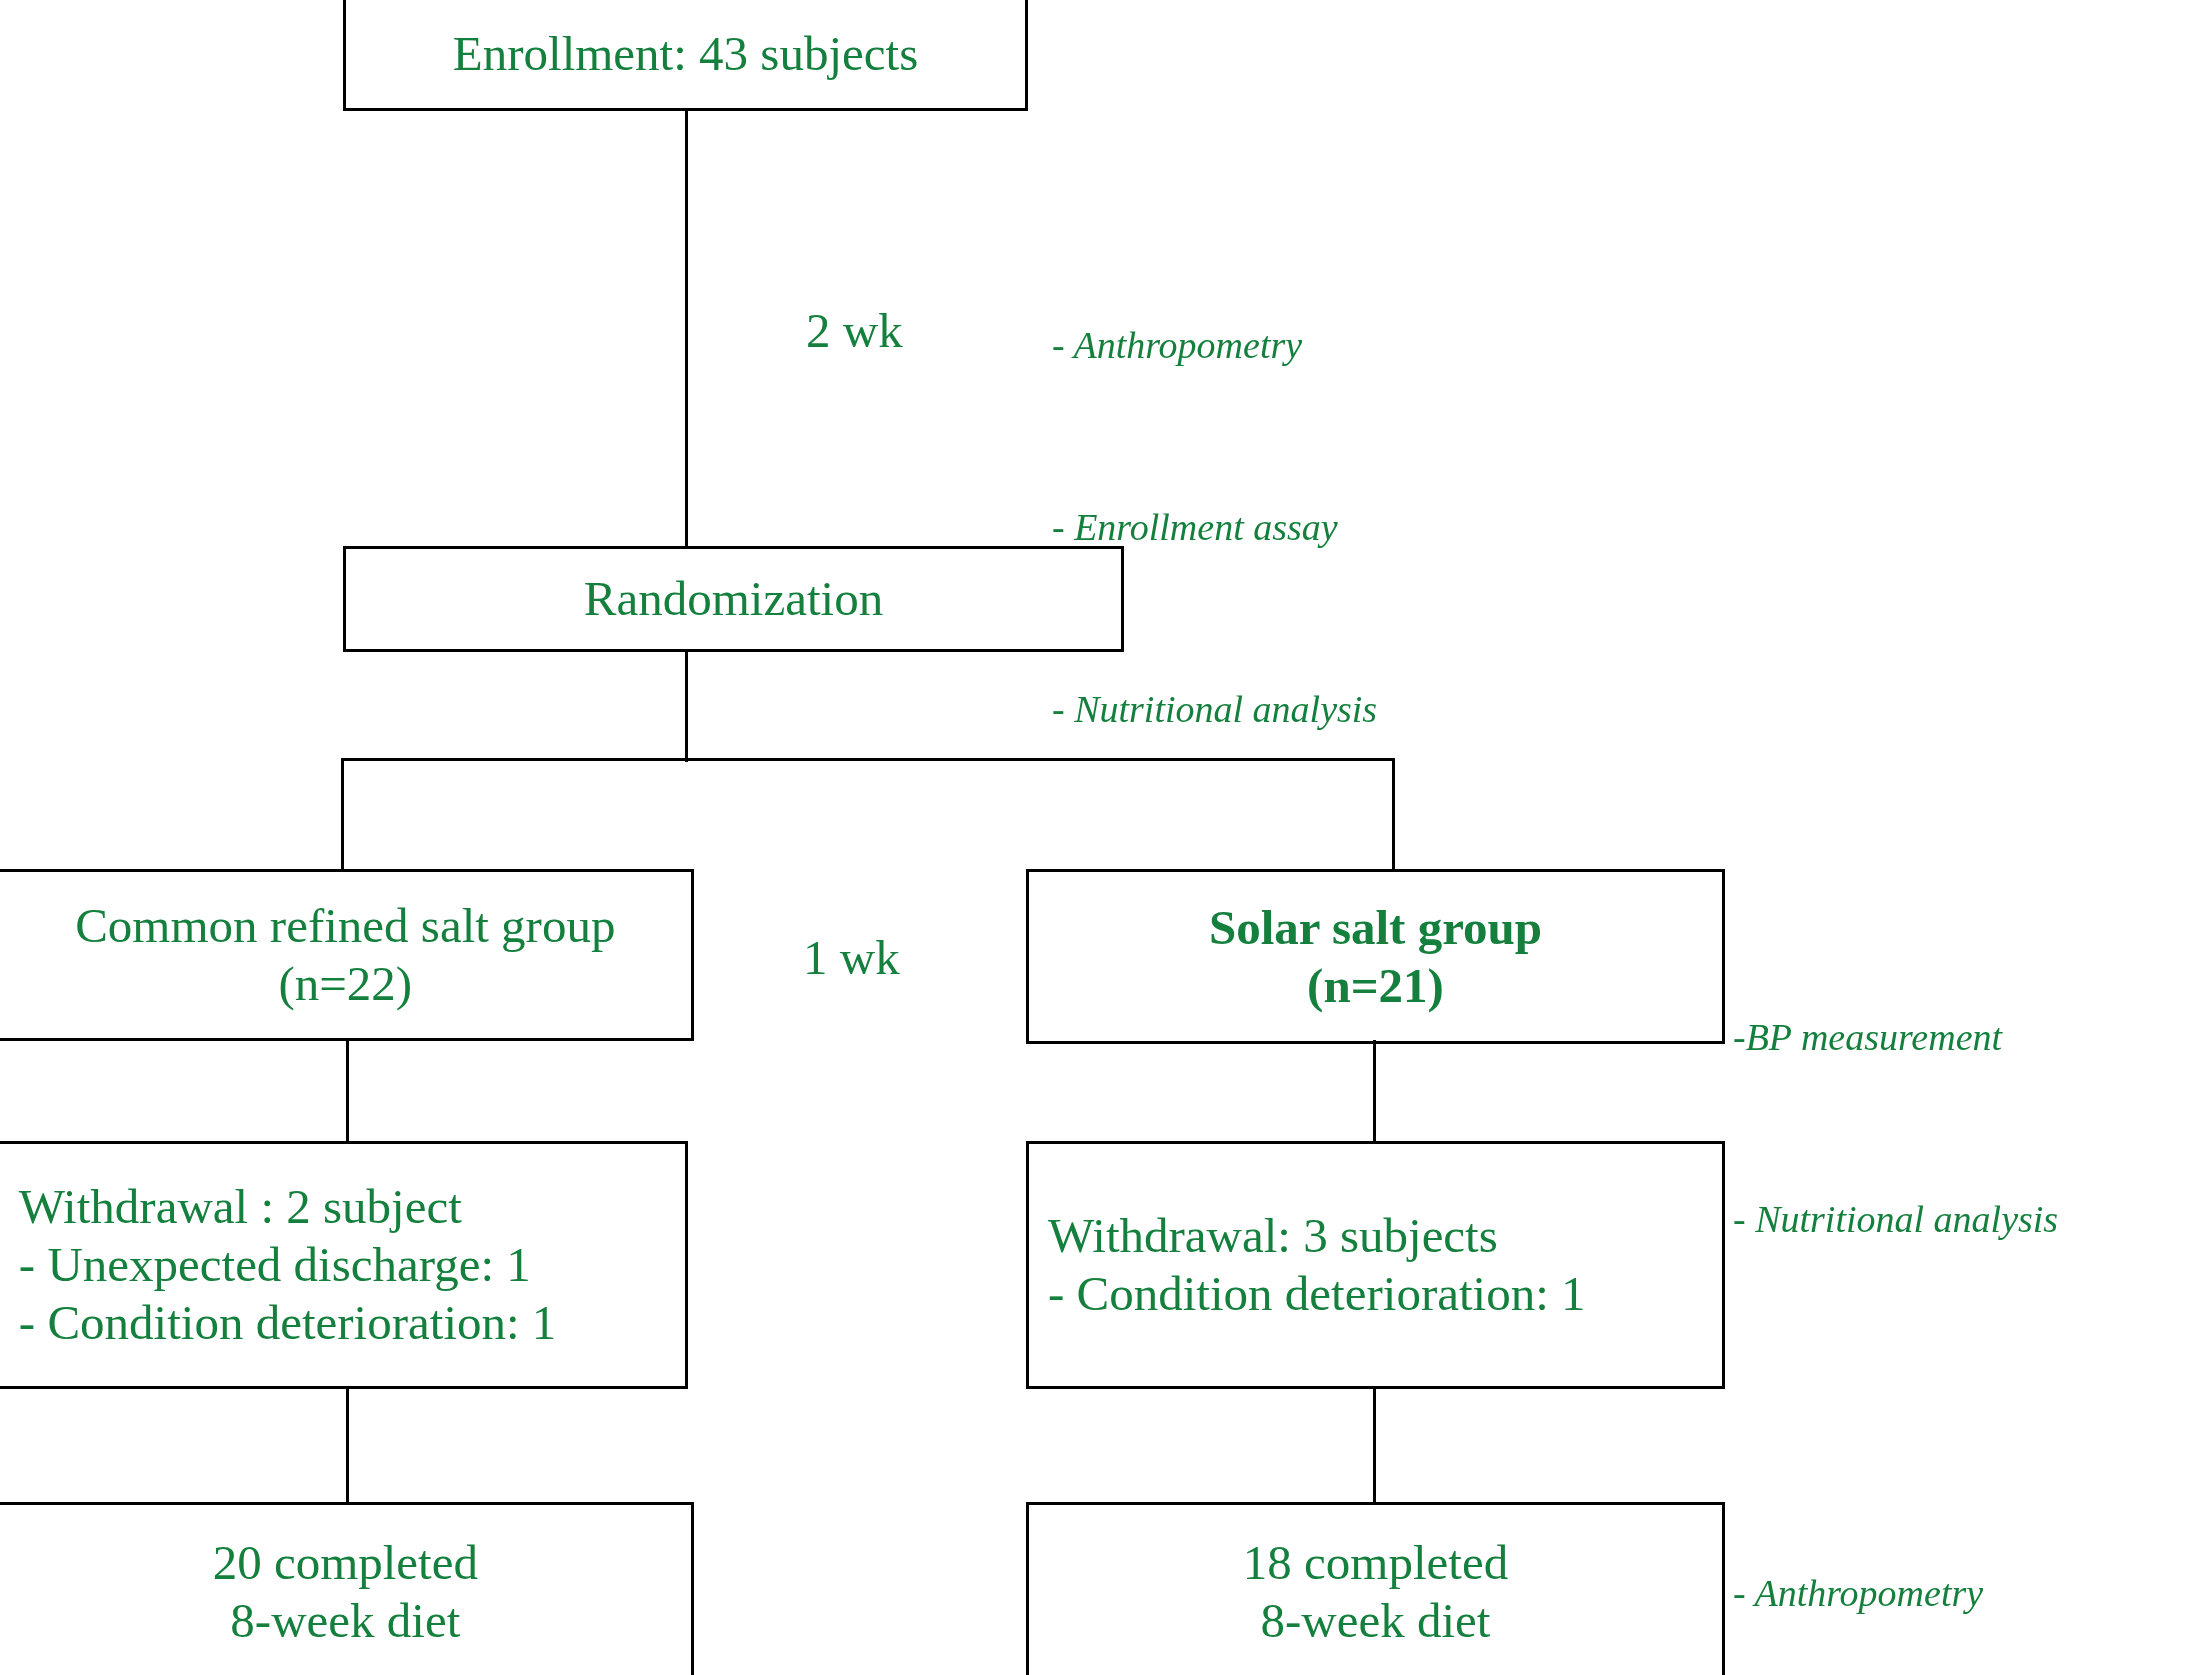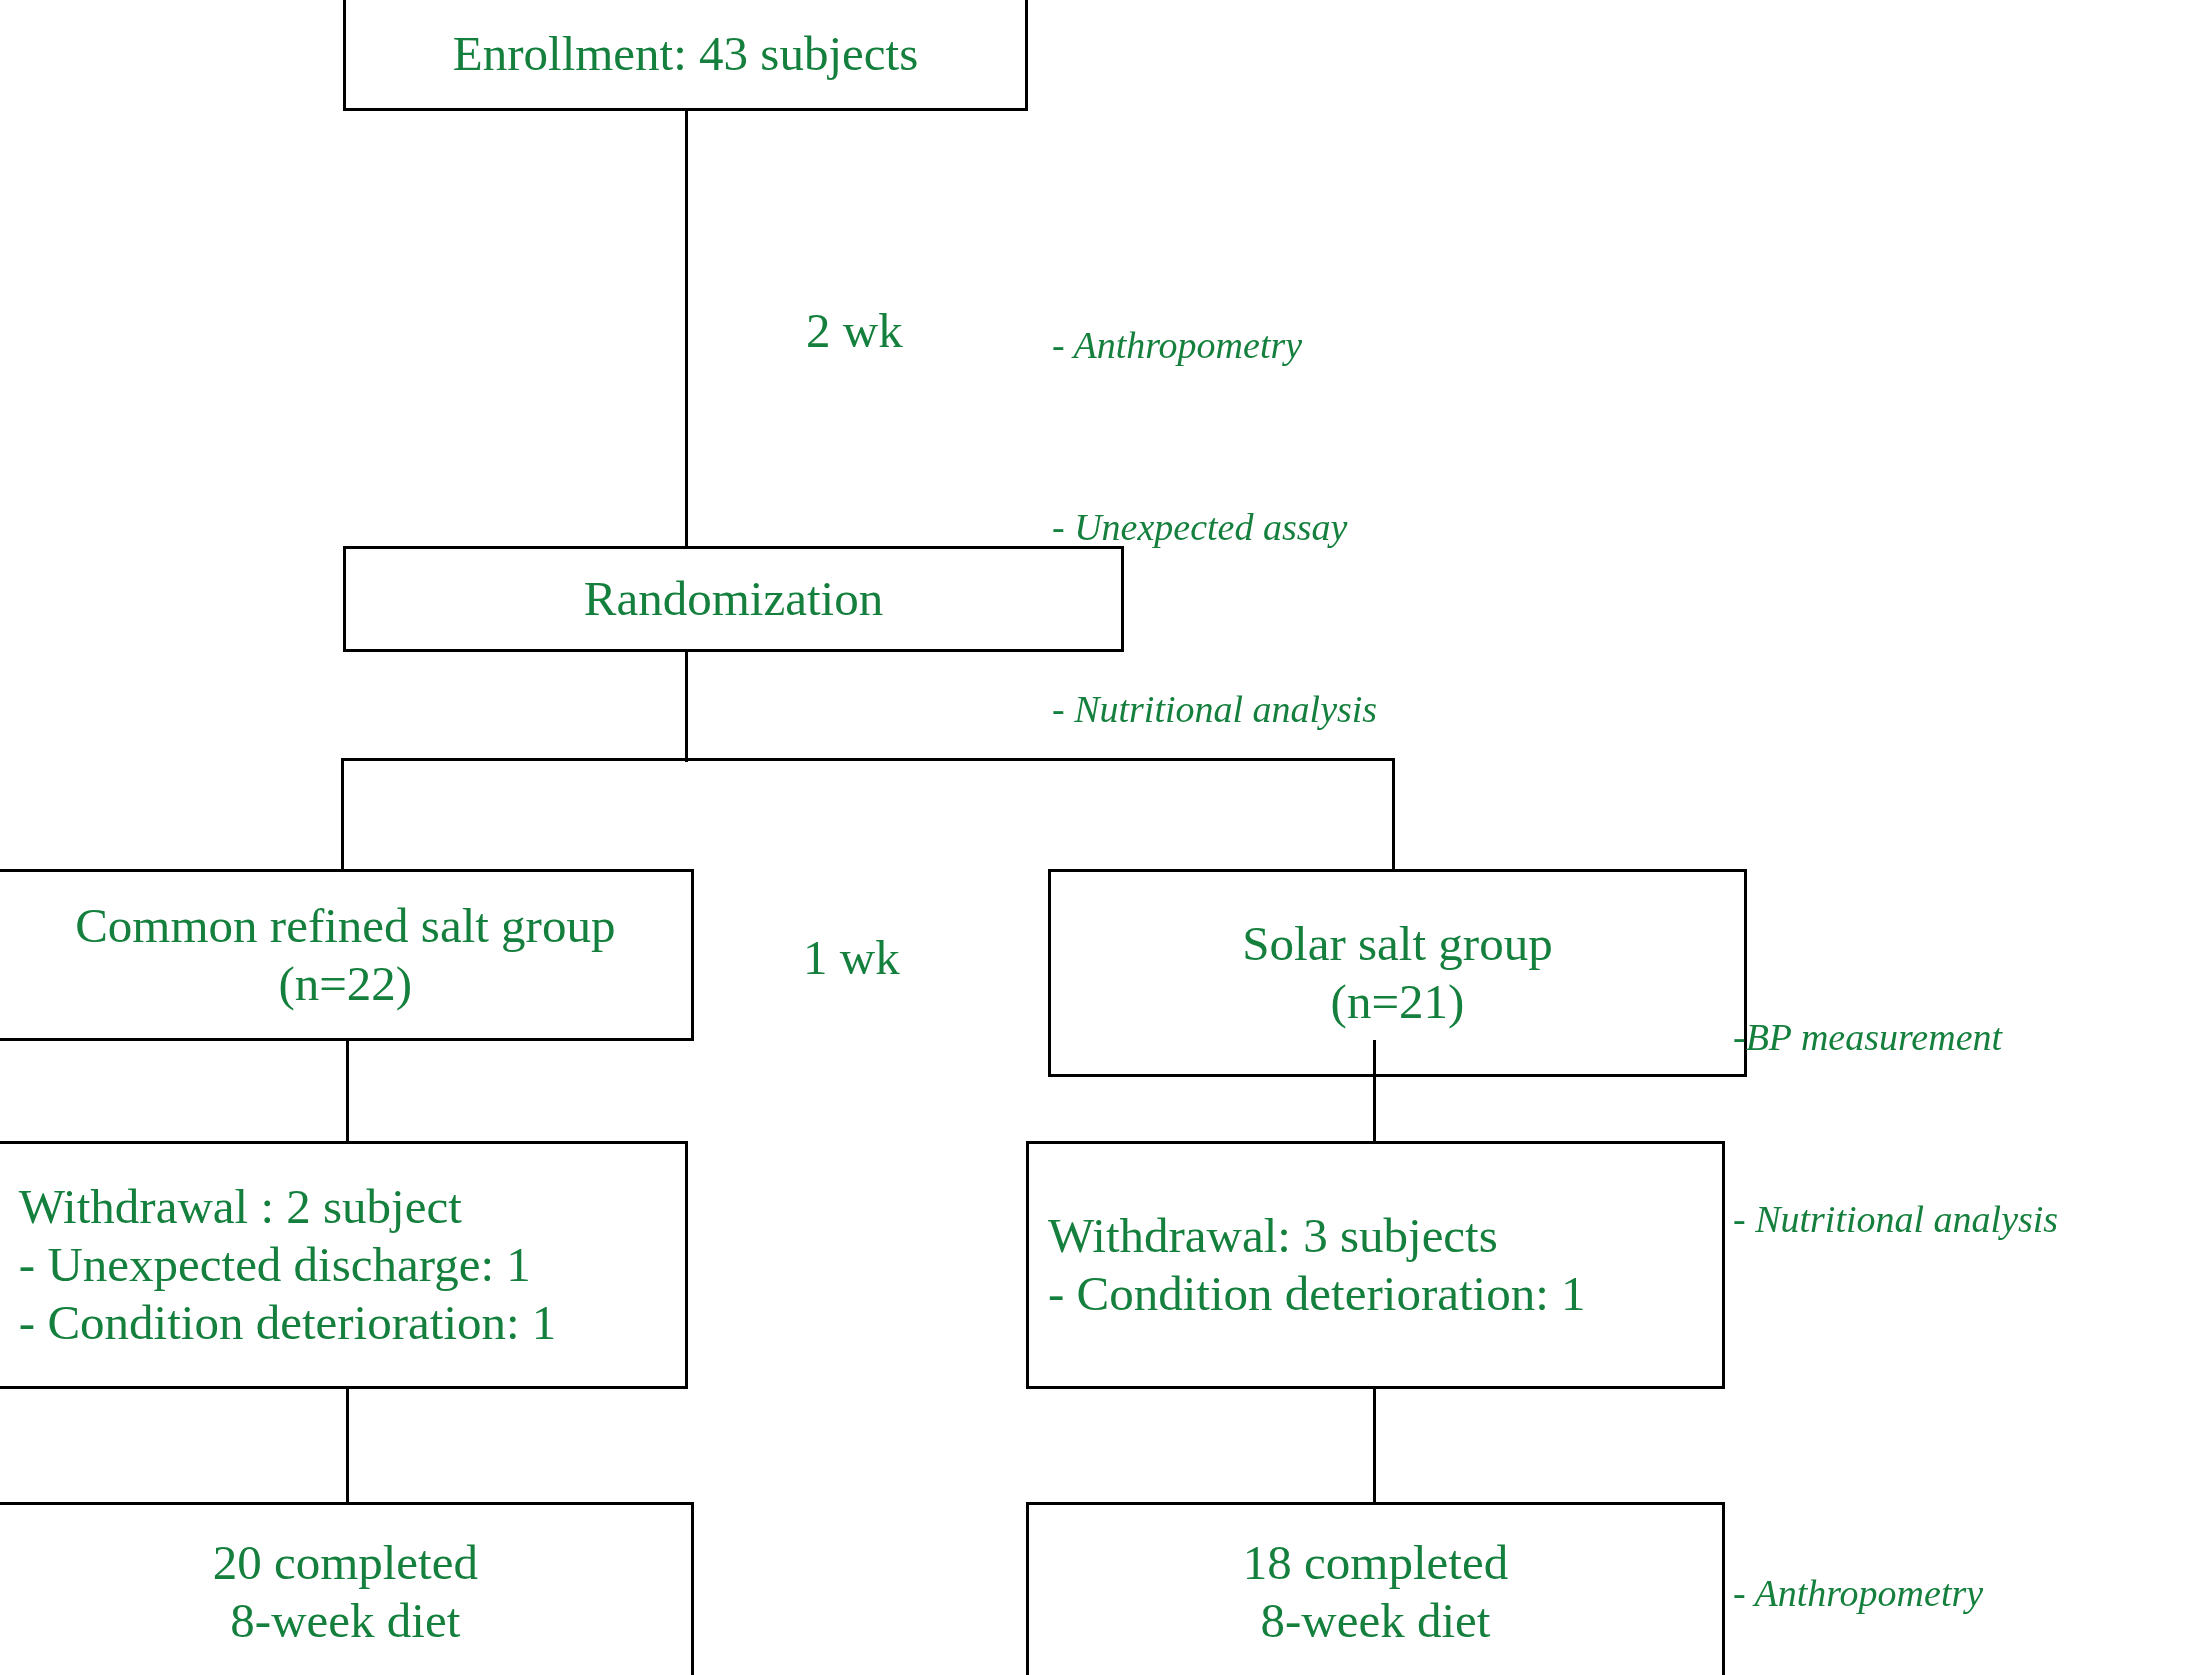--- a/index.html
+++ b/index.html
@@ -67,21 +67,21 @@
   <div class="node center" style="left:343px; top:-3.2px; width:685px; height:114px;">
     <span class="ln">Enrollment: 43 subjects</span>
   </div>
 
   <div class="vline" style="left:685px; top:110px; height:436px;"></div>
 
   <div class="wklabel" style="left:806px; top:306px;">2 wk</div>
 
   <div class="sideblock" style="left:1052px; top:193px;">
     <span class="ln">- Anthropometry</span>
-    <span class="ln">- Unexpected assay</span>
+    <span class="ln">- Enrollment assay</span>
     <span class="ln">- Nutritional analysis</span>
     <span class="ln">- Cognitive and functional assessment</span>
   </div>
 
   <div class="node center" style="left:343px; top:546px; width:781px; height:106px;">
     <span class="ln">Randomization</span>
   </div>
 
   <div class="vline" style="left:685px; top:652px; height:110px;"></div>
 
@@ -89,21 +89,21 @@
 
   <div class="vline" style="left:341px; top:758px; height:113px;"></div>
 
   <div class="vline" style="left:1392px; top:758px; height:113px;"></div>
 
   <div class="node center" style="left:-3.2px; top:869px; width:697px; height:172px;">
     <span class="ln">Common refined salt group</span>
     <span class="ln">(n=22)</span>
   </div>
 
-  <div class="node center" style="left:1048px; top:869px; width:699px; height:208px;">
+  <div class="node center" style="left:1026px; top:869px; width:699px; height:175px;font-weight:bold;">
     <span class="ln">Solar salt group</span>
     <span class="ln">(n=21)</span>
   </div>
 
   <div class="wklabel" style="left:803px; top:933px;">1 wk</div>
 
   <div class="sideblock" style="left:1733px; top:885px;">
     <span class="ln">-BP measurement</span>
     <span class="ln">- Nutritional analysis</span>
   </div>

